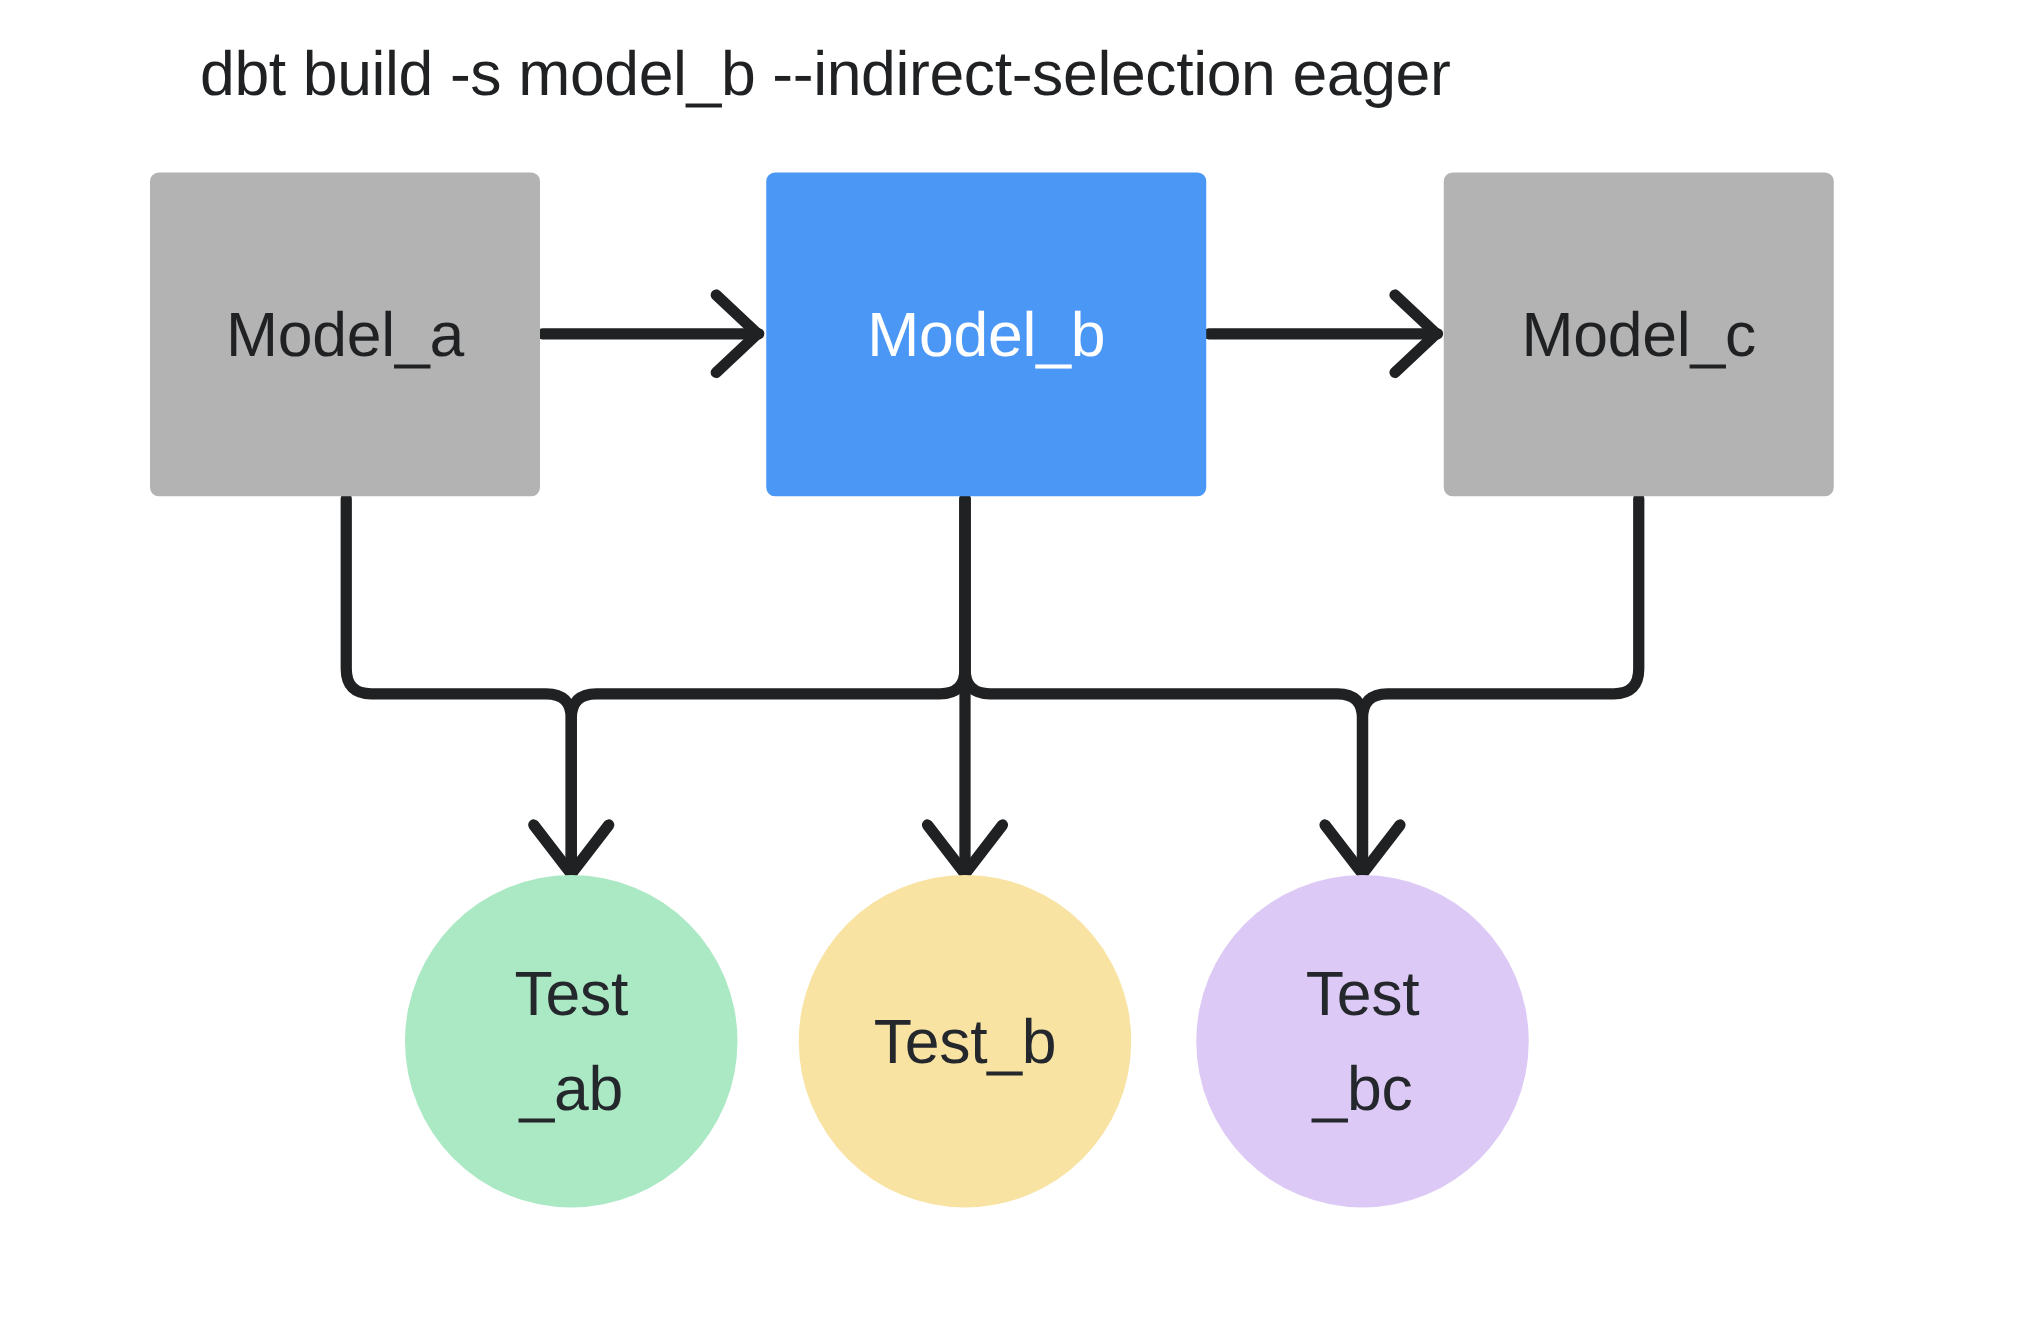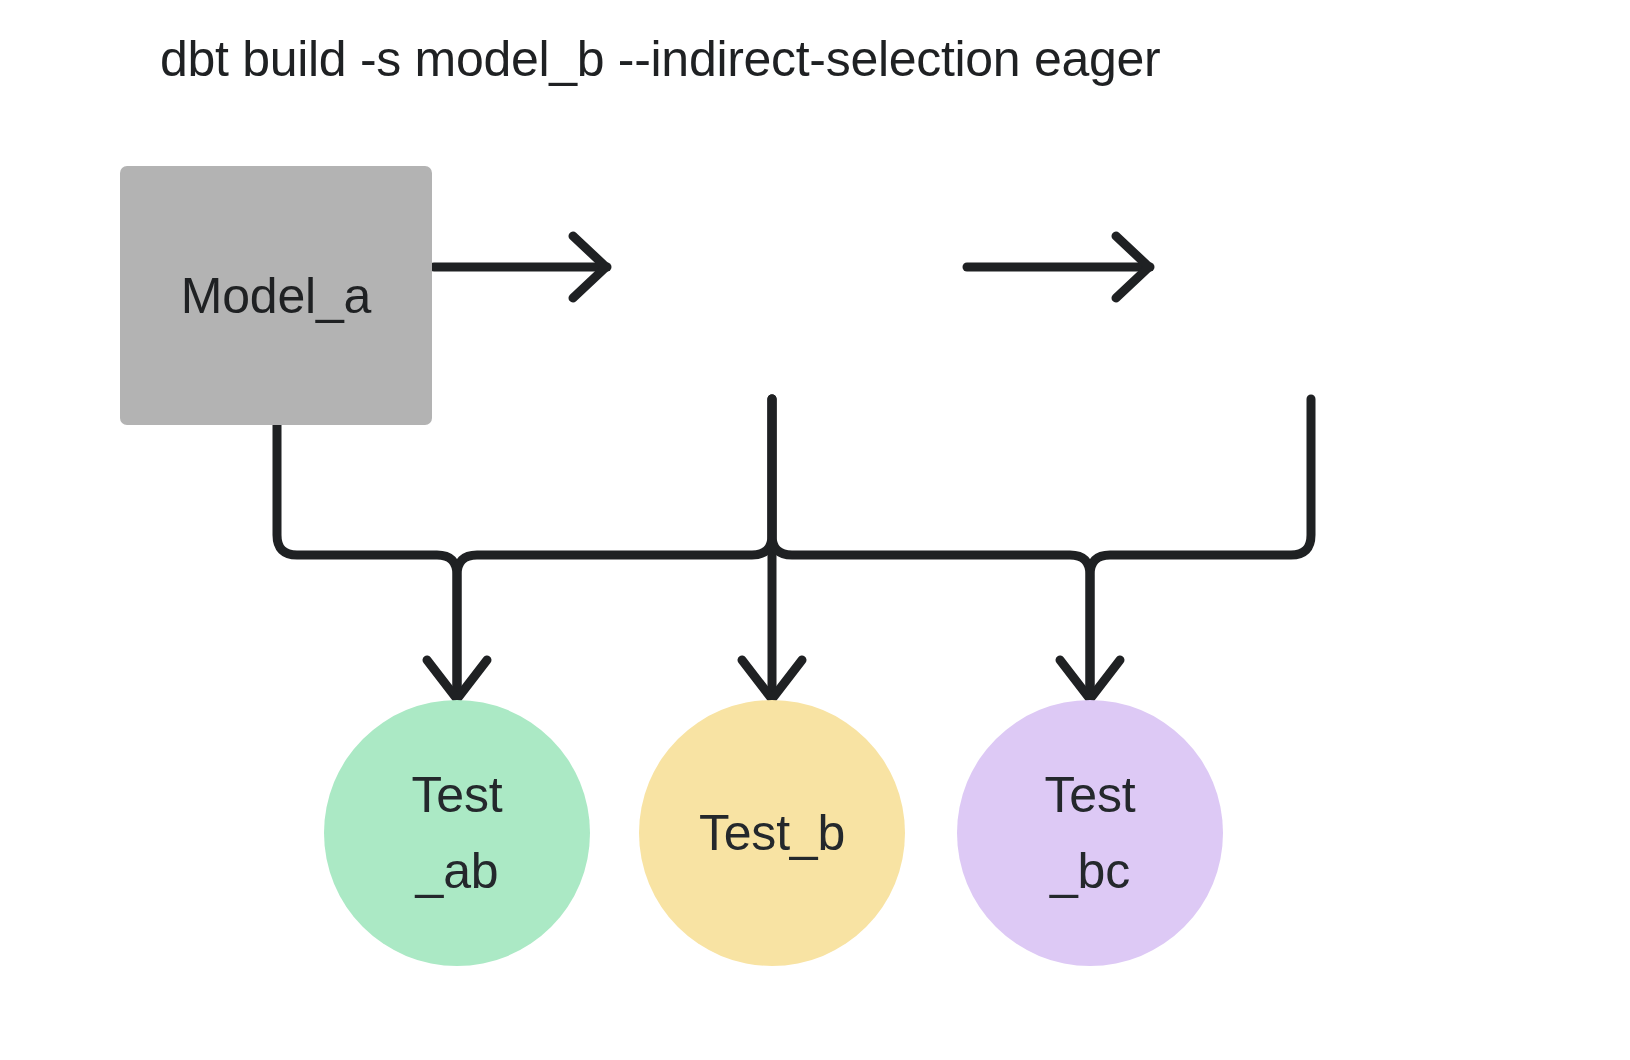--- a/index.html
+++ b/index.html
@@ -26,21 +26,20 @@
     white-space: nowrap;
   }
   .node-box {
     position: absolute;
     border-radius: 7px;
     display: flex;
     align-items: center;
     justify-content: center;
     font-size: 50px;
     letter-spacing: -0.2px;
-    margin-top: 28px;
   }
   .node-circle {
     position: absolute;
     border-radius: 50%;
     display: flex;
     flex-direction: column;
     align-items: center;
     justify-content: center;
     font-size: 50px;
     letter-spacing: -0.2px;
@@ -108,21 +107,27 @@
       <g>
         <polyline points="1060,660 1090,699 1120,660" fill="none"></polyline>
       </g>
     </g>
   </svg>
 
   <div class="node-box" style="left:120px; top:138px; width:312px; height:259px; background:#b3b3b3; color:#1f2123;">
     <span>Model_a</span>
   </div>
 
+  <div class="node-box" style="left:613px; top:138px; width:352px; height:259px; background:#4a97f5; color:#ffffff;">
+    <span>Model_b</span>
+  </div>
 
+  <div class="node-box" style="left:1155px; top:138px; width:312px; height:259px; background:#b3b3b3; color:#1f2123;">
+    <span>Model_c</span>
+  </div>
 
   <div class="node-circle" style="left:324px; top:700px; width:266px; height:266px; background:#abe9c5; color:#24282c;">
     <span class="line">Test</span>
     <span class="line">_ab</span>
   </div>
 
   <div class="node-circle" style="left:639px; top:700px; width:266px; height:266px; background:#f8e3a3; color:#24282c;text-align:right;">
     <span class="line">Test_b</span>
   </div>
 

